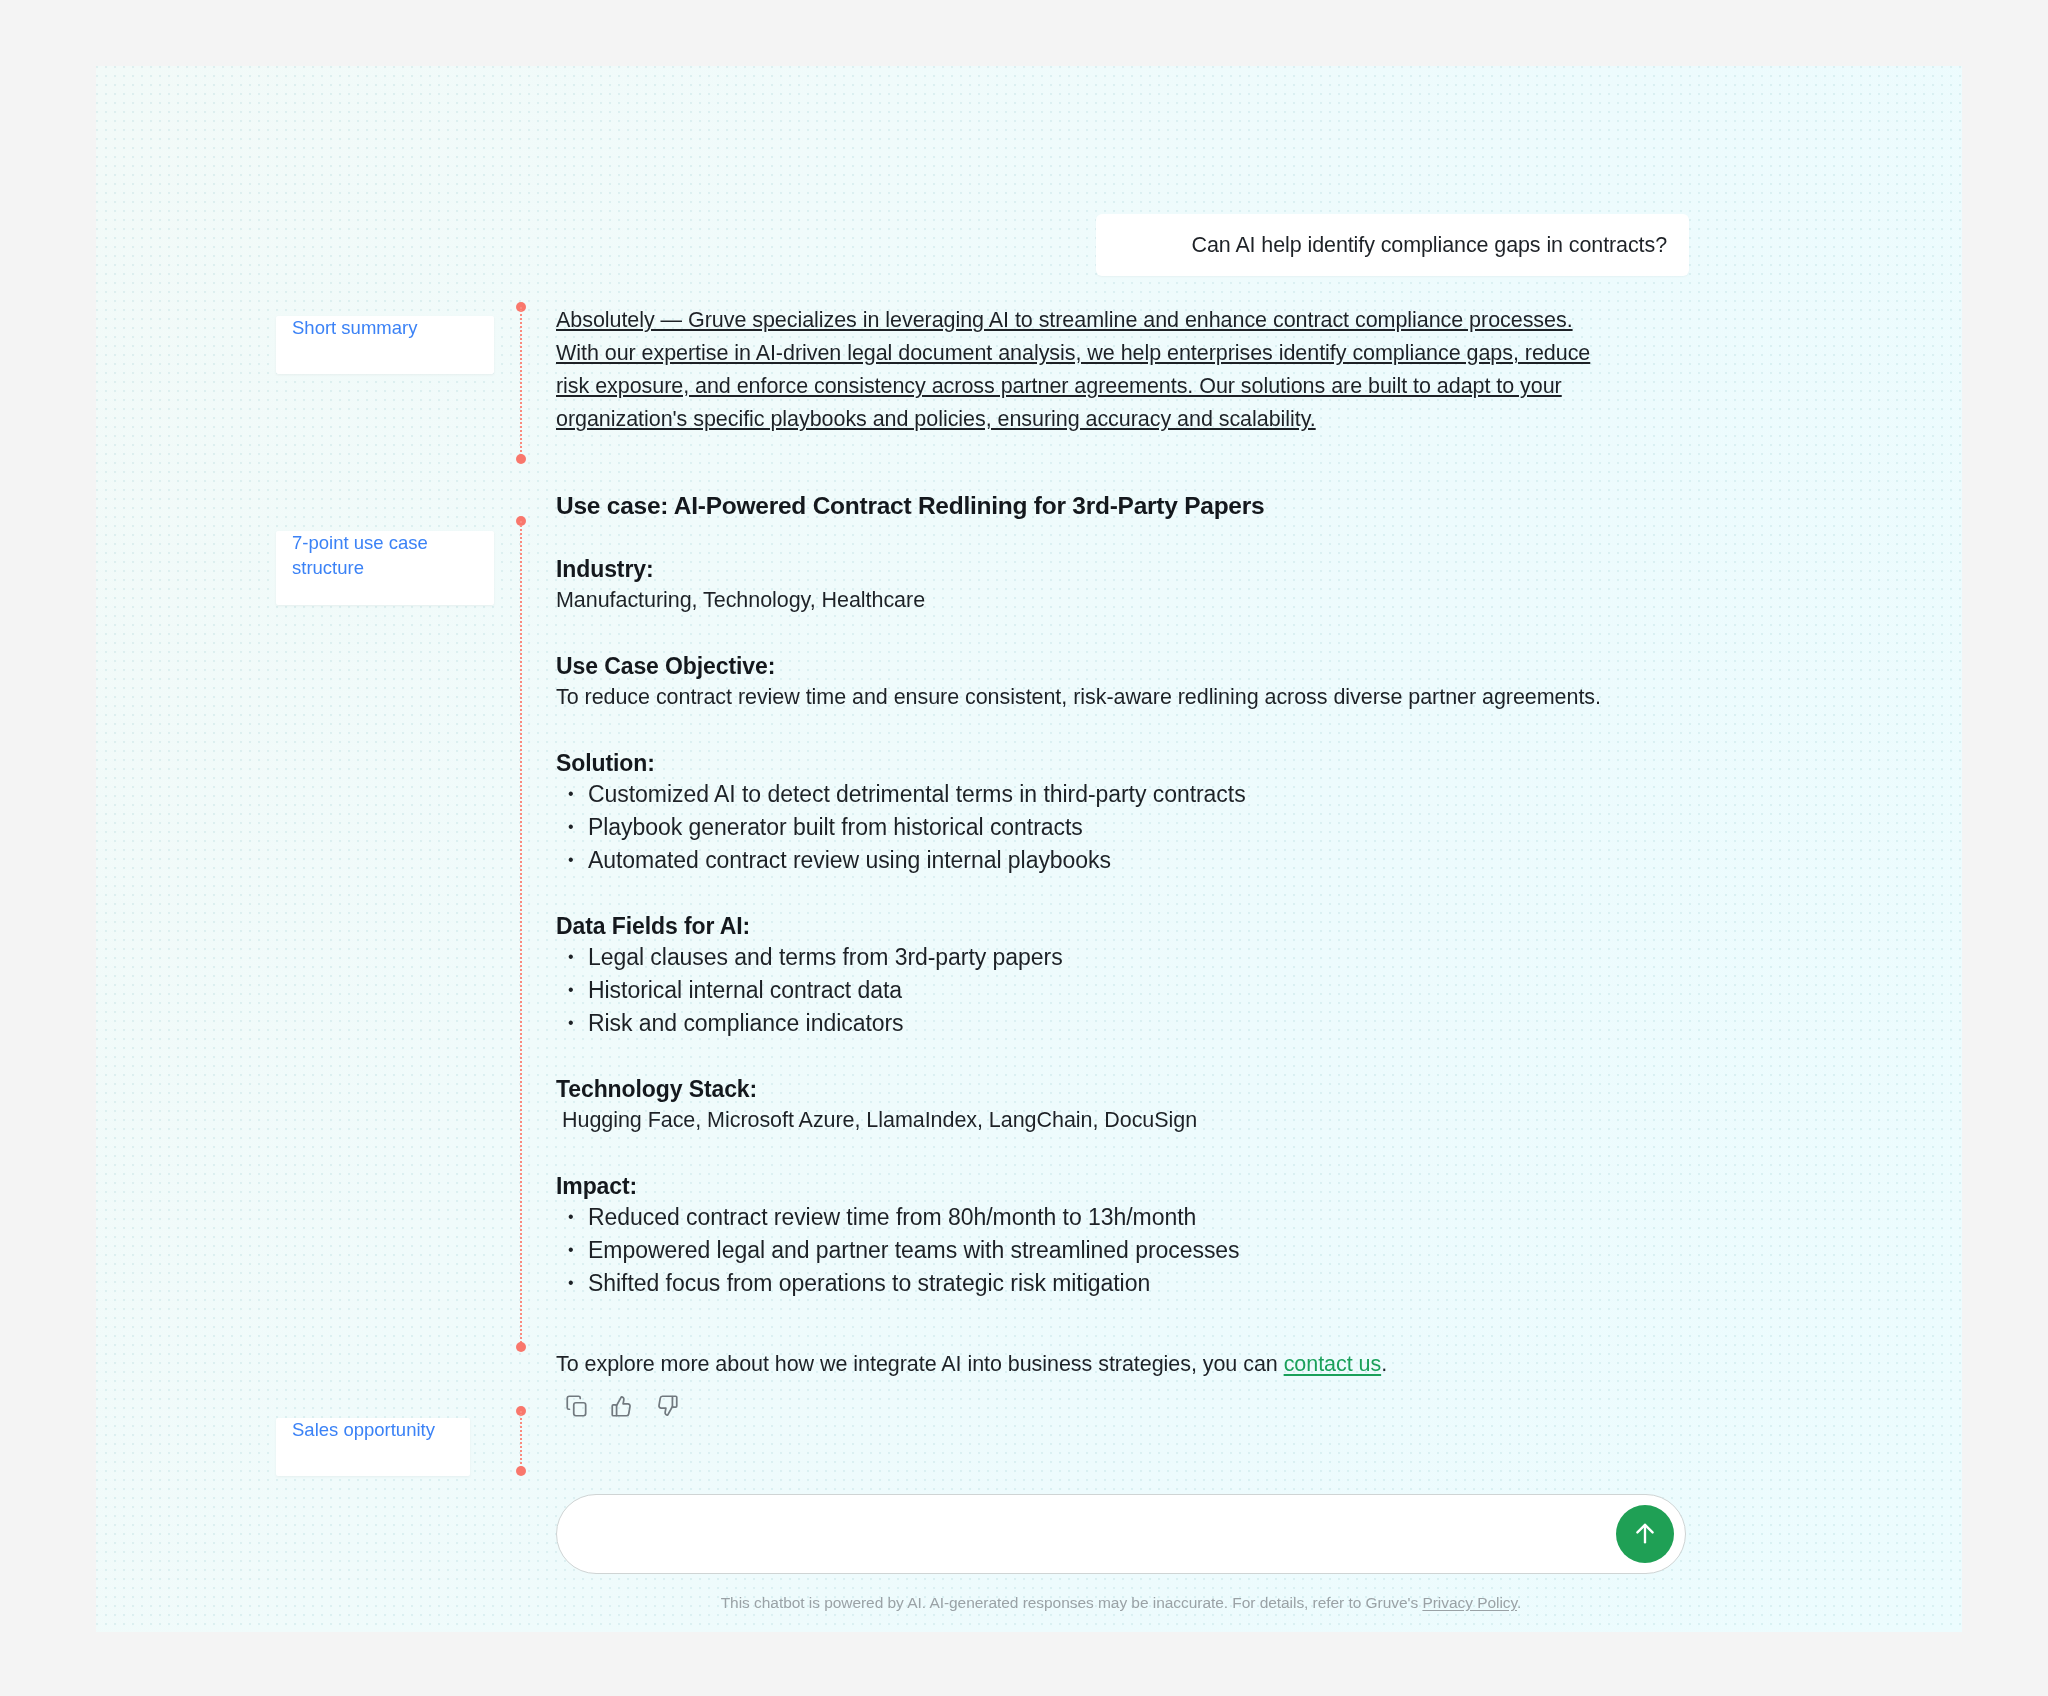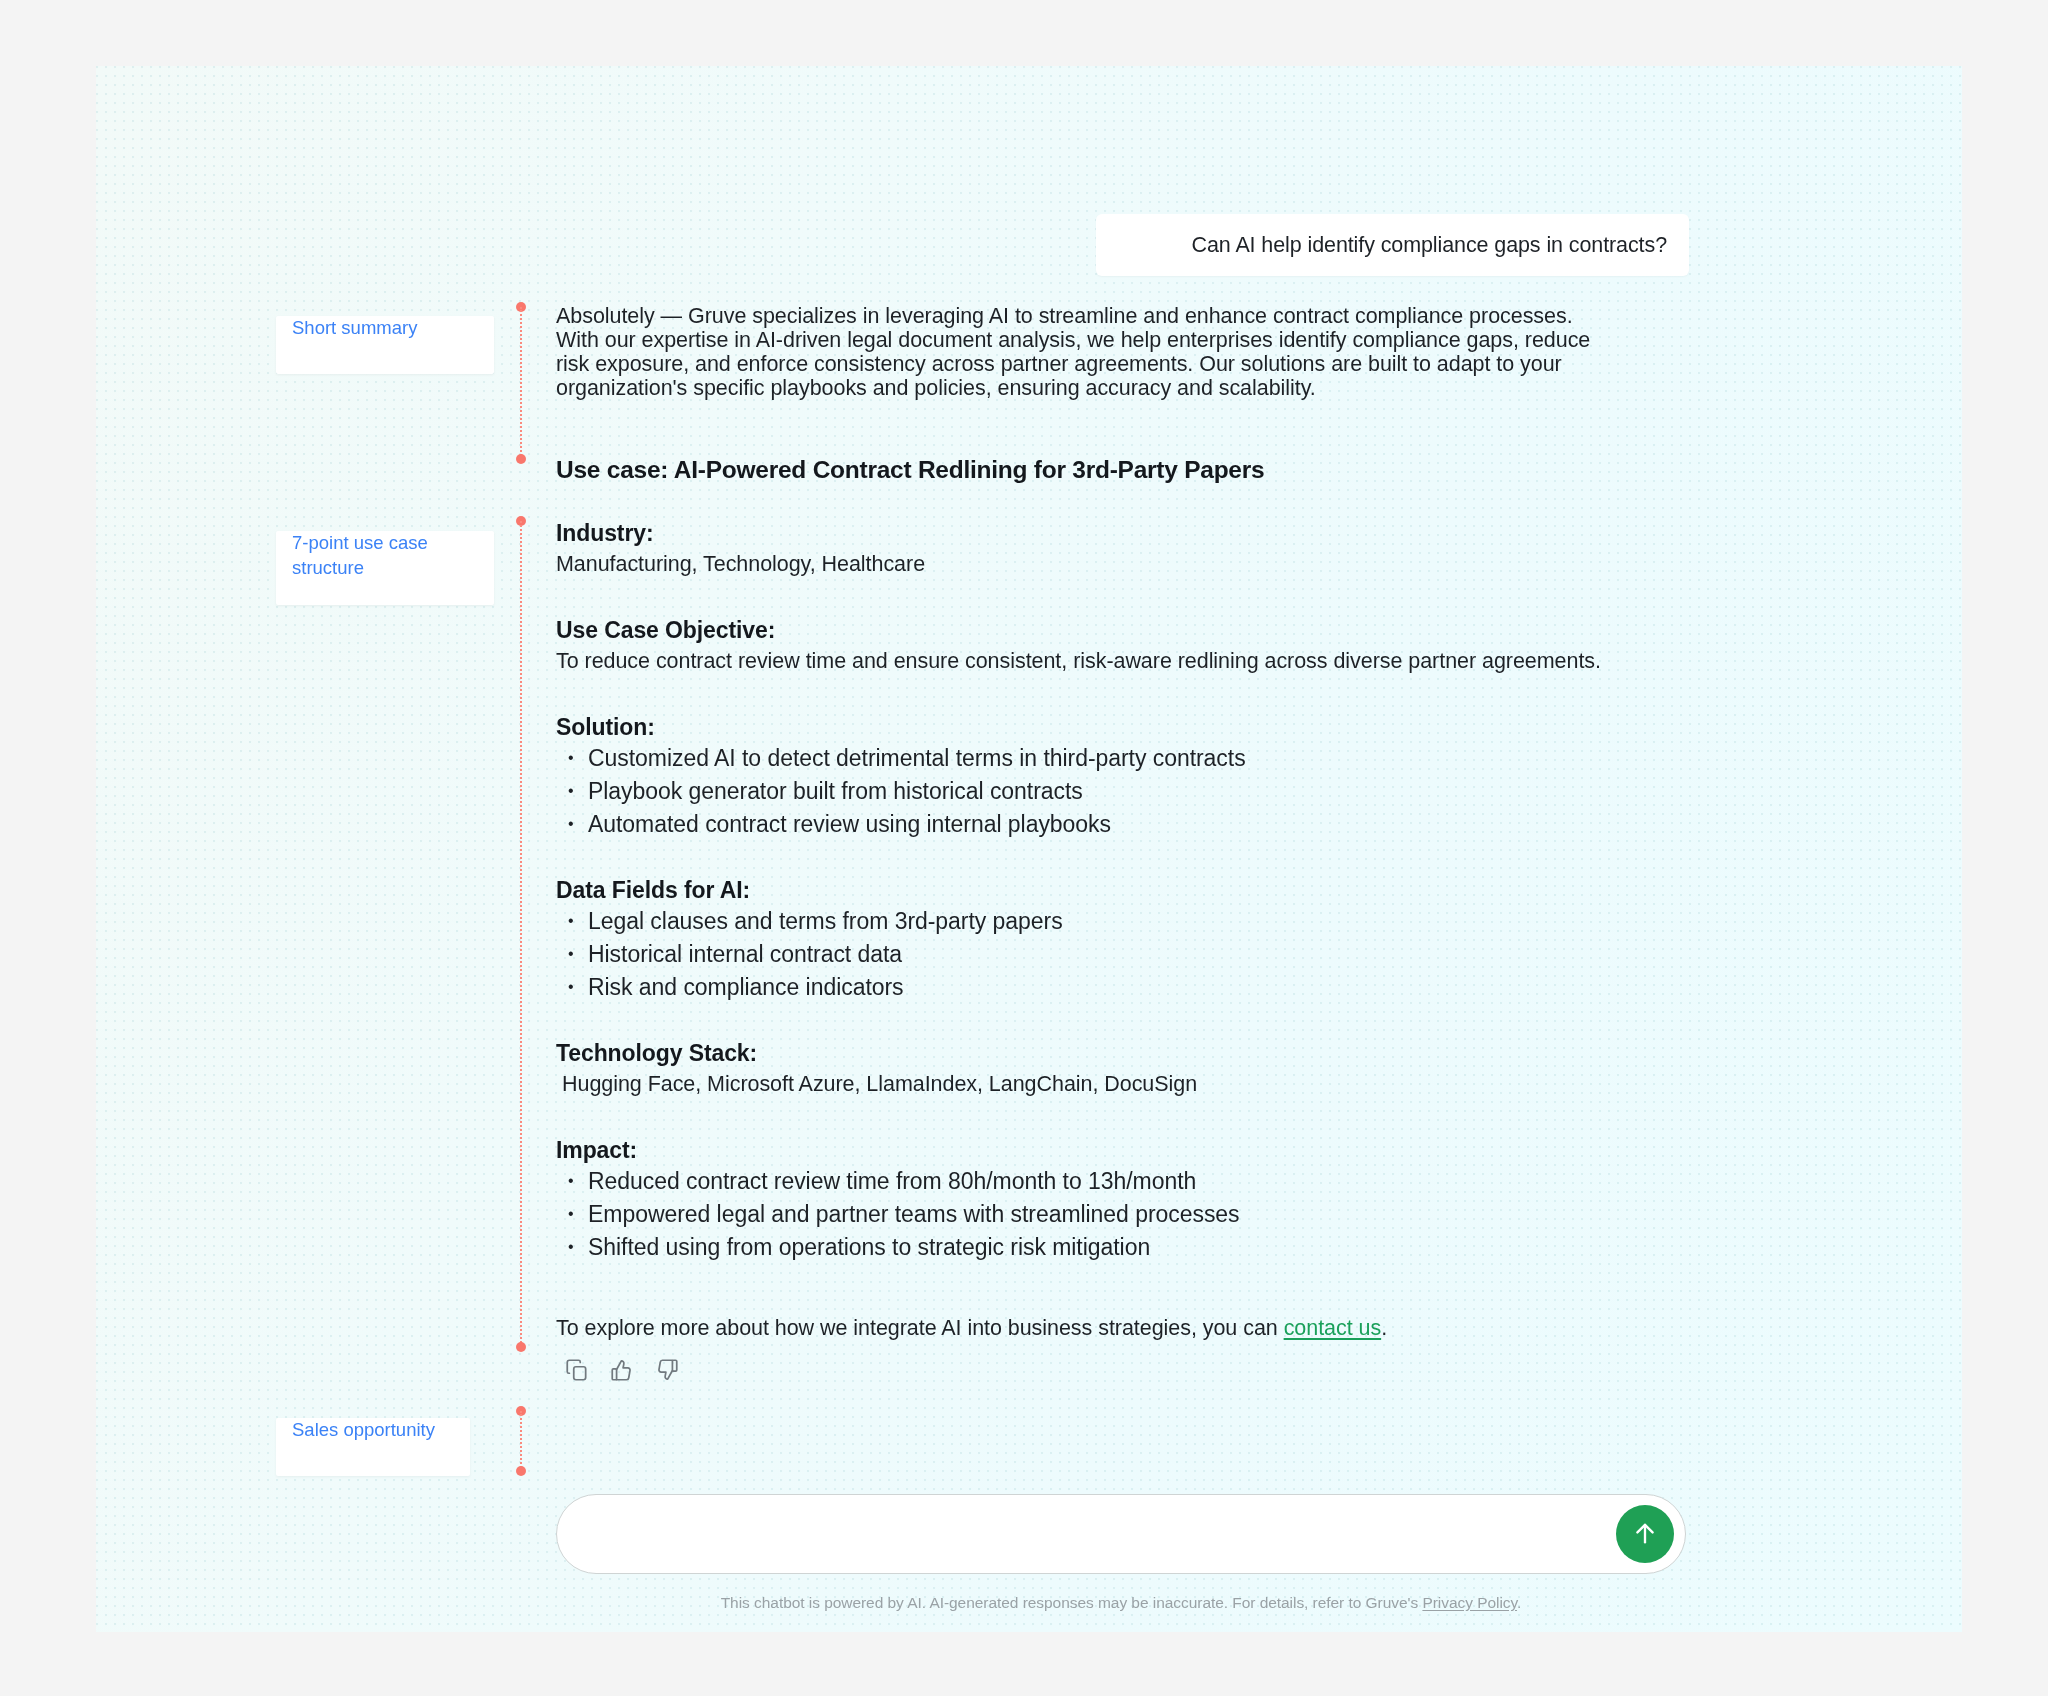--- a/index.html
+++ b/index.html
@@ -101,23 +101,24 @@
     position: absolute;
     left: 460px;
     top: 238px;
     width: 1060px;
     color: #1d2126;
   }
   #assistant p, #assistant div, #assistant h2 { margin: 0; }
 
   .para {
     font-size: 21.5px;
-    line-height: 24px;
-    letter-spacing: -0.05px;
-    color: #1d2126;
+    line-height: 33px;
+    letter-spacing: -0.05px;
+    color: #1d2126;
+    text-decoration: underline;
   }
 
   .usecase-title {
     font-size: 24.5px;
     font-weight: bold;
     letter-spacing: -0.25px;
     color: #14181d;
     margin-top: 56px !important;
   }
 
@@ -318,21 +319,21 @@
     <div class="section">
       <div class="section-label">Technology Stack:</div>
       <div class="section-body indent">Hugging Face, Microsoft Azure, LlamaIndex, LangChain, DocuSign</div>
     </div>
 
     <div class="section">
       <div class="section-label">Impact:</div>
       <ul class="bullets">
         <li>Reduced contract review time from 80h/month to 13h/month</li>
         <li>Empowered legal and partner teams with streamlined processes</li>
-        <li>Shifted using from operations to strategic risk mitigation</li>
+        <li>Shifted focus from operations to strategic risk mitigation</li>
       </ul>
     </div>
 
     <div class="closing">
       <span>To explore more about how we integrate AI into business strategies, you can </span><a href="#" class="link-green">contact us</a><span>.</span>
     </div>
 
     <div id="actions">
       <span class="ico" title="copy">
         <svg viewBox="0 0 24 24" fill="none" stroke="currentColor" stroke-width="1.6" stroke-linecap="round" stroke-linejoin="round">

